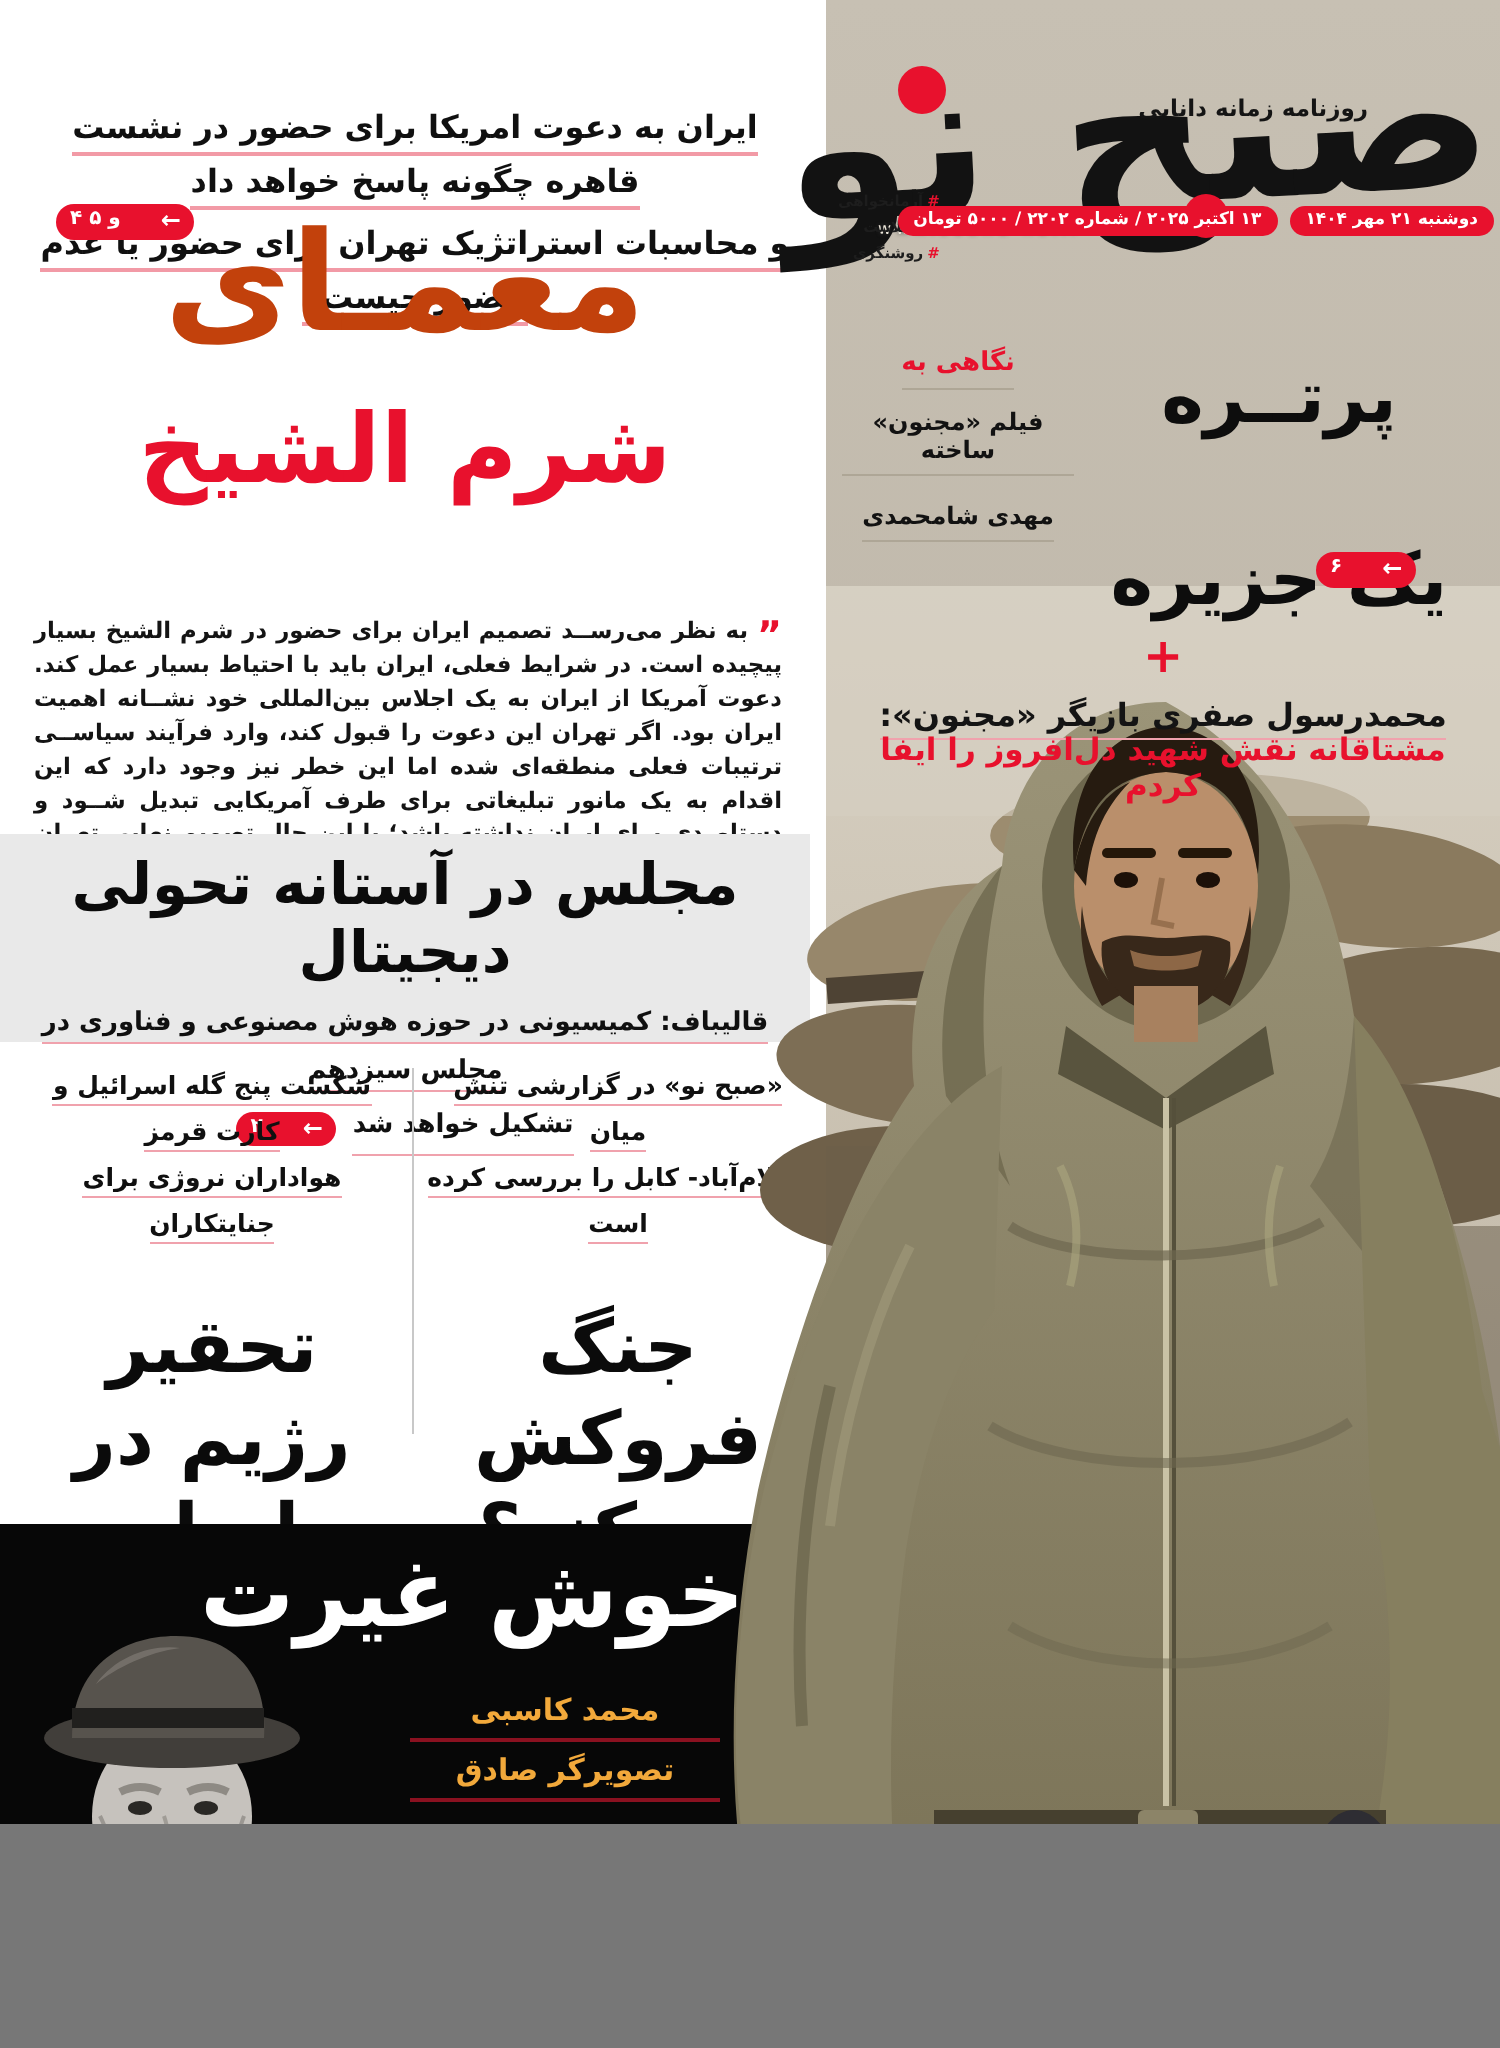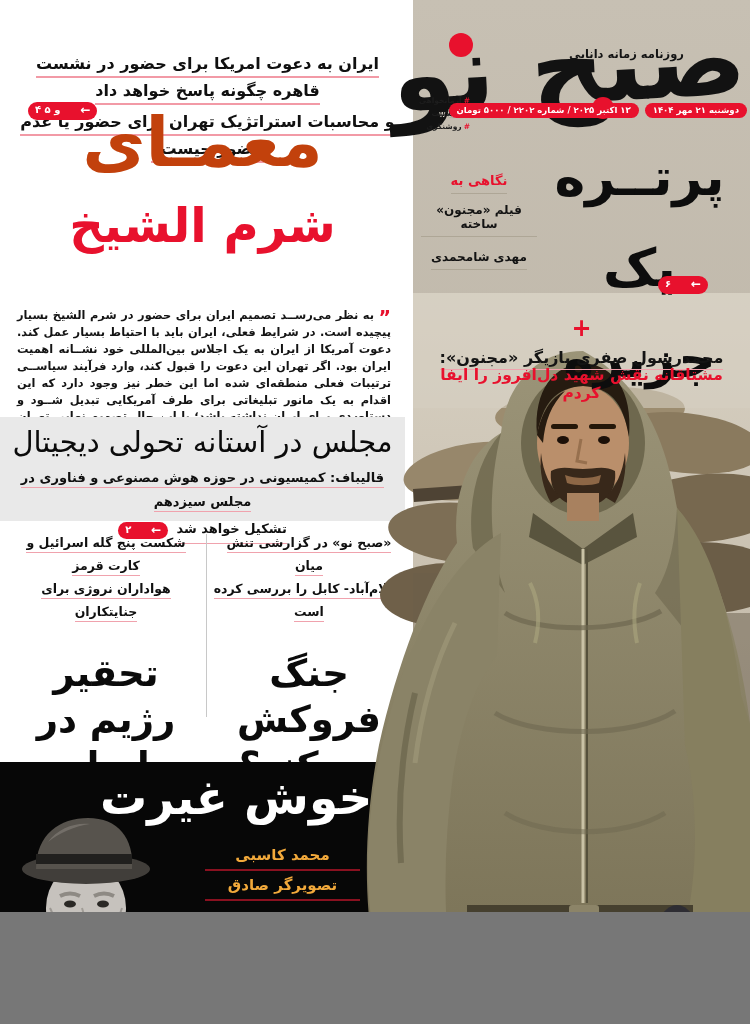--- a/index.html
+++ b/index.html
@@ -30,21 +30,21 @@
   .lead-badge{left:28px;top:102px}
   .title-black{top:104px;left:0;width:405px;text-align:center;font-weight:bold;
                font-size:69px;line-height:1.12;letter-spacing:-2px;color:#c2410c}
   .title-red{top:197px;left:0;width:405px;text-align:center;font-weight:bold;
              font-size:48px;line-height:1.2;letter-spacing:-1px;color:var(--red)}
   .quote{top:307px;left:17px;width:374px;font-size:11.4px;font-weight:bold;
          line-height:16.9px;text-align:justify;color:#141414}
   .qmark{color:var(--red);font-size:19px;line-height:0;vertical-align:-5px;font-weight:bold}
 
   .gray-box{top:417px;left:0;width:405px;height:104px;background:#e9e9e9;text-align:center;padding-top:8px}
-  .gray-box .gtitle{font-size:29px;font-weight:normal;letter-spacing:-1px;color:#0b0b0b}
+  .gray-box .gtitle{font-size:29px;font-weight:bold;letter-spacing:-1px;color:#0b0b0b}
   .gray-box .gsub{margin-top:7px;font-size:13px;font-weight:bold;line-height:24px;color:#101010}
   .gray-box .gsub2{display:flex;justify-content:center;align-items:center;gap:8px;margin-top:3px}
 
   .subcol{top:531px;width:192px;display:flex;flex-direction:column;align-items:center;text-align:center}
   .subcol .kick{font-size:12.5px;font-weight:bold;line-height:23px;color:#101010}
   .subcol .stitle{margin-top:28px;font-size:37px;font-weight:bold;line-height:46px;letter-spacing:-1px;color:#0b0b0b}
   .subcol .pbadge{margin-top:14px}
   .col-war{left:213px}
   .col-oslo{left:10px}
   .vdivider{left:206px;top:534px;width:1px;height:183px;background:#c8c8c8}
@@ -73,22 +73,22 @@
   .hashtags{left:6px;top:94px;z-index:4;font-size:7.5px;font-weight:bold;line-height:13px;color:#1d1d1d;text-align:right}
   .hashtags .h{color:var(--red);margin-left:2px}
   .date-pills{right:3px;top:103px;display:flex;align-items:center;gap:6px;z-index:4}
   .pill{background:var(--red);color:#fff;font-size:8.5px;font-weight:bold;border-radius:8px;
         padding:2px 8px 3px;white-space:nowrap}
 
   .film-kicker{left:8px;top:170px;width:116px;text-align:center;z-index:6}
   .film-kicker .fk{display:inline-block;font-weight:bold;margin-bottom:9px}
   .fk1{color:var(--red);font-size:13px}
   .fk2,.fk3{color:#121212;font-size:12px}
-  .film-title{left:120px;right:4px;top:132px;text-align:center;font-weight:bold;
-              font-size:52px;line-height:91px;letter-spacing:-2px;color:#0d0d0d;z-index:6}
+  .film-title{left:120px;right:4px;top:154px;text-align:center;font-weight:bold;
+              font-size:36px;line-height:91px;letter-spacing:-2px;color:#0d0d0d;z-index:6}
   .film-badge{left:245px;top:276px;z-index:7}
   .film-plus{left:0;right:0;top:314px;text-align:center;font-size:24px;font-weight:bold;color:var(--red);z-index:6}
   .film-attr{left:12px;right:12px;top:348px;text-align:center;font-size:16px;font-weight:bold;color:#141414;z-index:6}
   .film-statement{left:6px;right:6px;top:366px;text-align:center;font-size:15.5px;
                   font-weight:bold;color:var(--red);z-index:6}
 
   .soldier{left:355px;top:293px;width:395px;height:731px;z-index:5}
 
   svg{display:block}
 </style>

